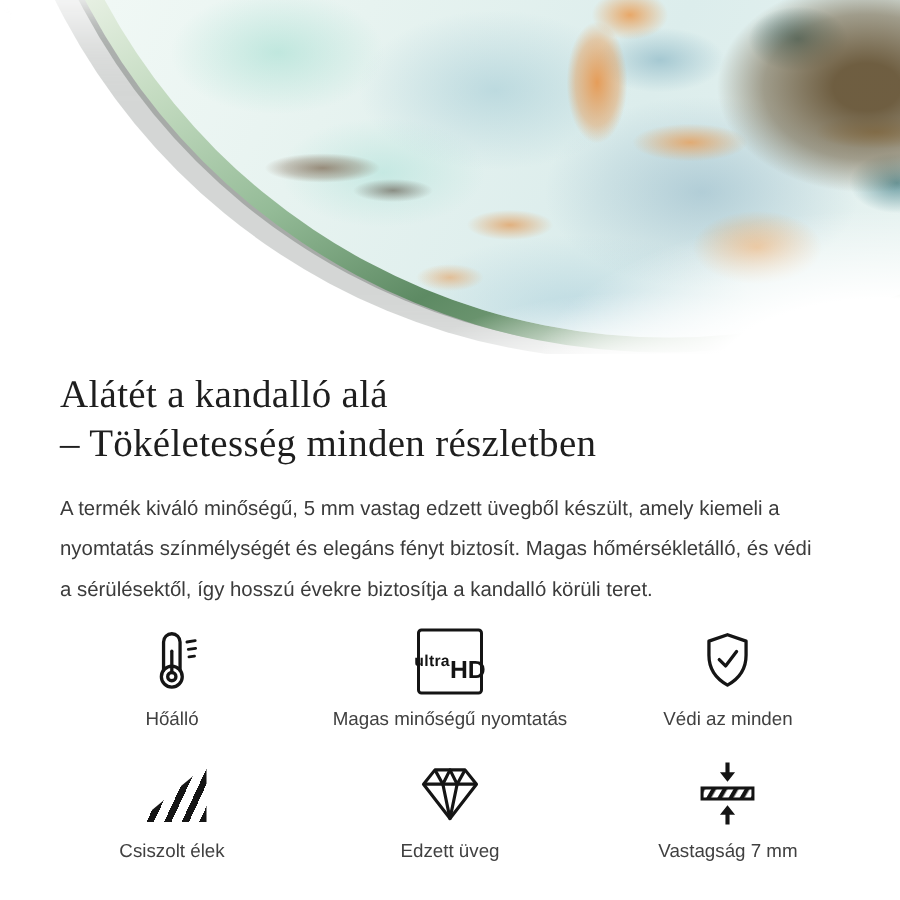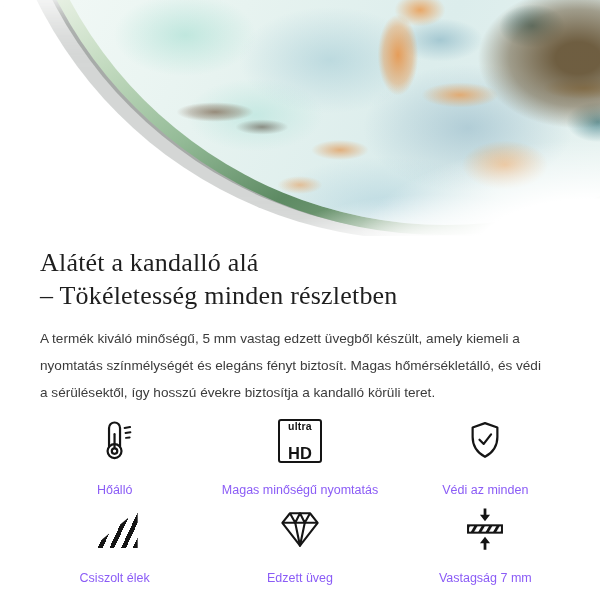--- a/index.html
+++ b/index.html
@@ -52,24 +52,24 @@
   
   .content{position:absolute;left:0;top:244px;width:600px;padding:0;}
   .title{margin:2px 40px 0;font-family:"Liberation Serif","DejaVu Serif",serif;
          font-weight:400;font-size:26px;line-height:33px;color:#1e1e1e;letter-spacing:0.2px;}
   .desc{margin:13px 40px 0;width:508px;font-size:13.6px;line-height:27px;color:#3b3b3b;}
 
   
   .features{margin-top:10px;display:grid;grid-template-columns:1fr 1fr 1fr;row-gap:2px;padding:0 22px;}
   .feat{display:flex;flex-direction:column;align-items:center;justify-content:flex-start;height:86px;}
   .ic{height:50px;display:flex;align-items:center;justify-content:center;}
-  .lbl{margin-top:17px;font-size:12.5px;color:#8b5cf6;text-align:right;}
+  .lbl{margin-top:6px;font-size:12.5px;color:#404040;text-align:right;}
 
   .uhd-box{width:40px;height:40px;border:2.6px solid #141414;border-radius:3px;
-           display:flex;flex-direction:column;align-items:center;justify-content:center;line-height:1;}
+           display:flex;flex-direction:row;align-items:center;justify-content:center;line-height:1;}
   .uhd-top{font-size:10.5px;font-weight:700;color:#141414;letter-spacing:0.2px;}
   .uhd-bottom{font-size:16.5px;font-weight:800;color:#141414;margin-top:13px;}
 
   .stripes{width:46px;height:38px;clip-path:polygon(100% 0,100% 100%,0 100%);
            background:repeating-linear-gradient(115deg,#151515 0 4.4px,transparent 4.4px 10.6px);}
 
   svg.icon{display:block;}
 </style>
 </head>
 <body>

